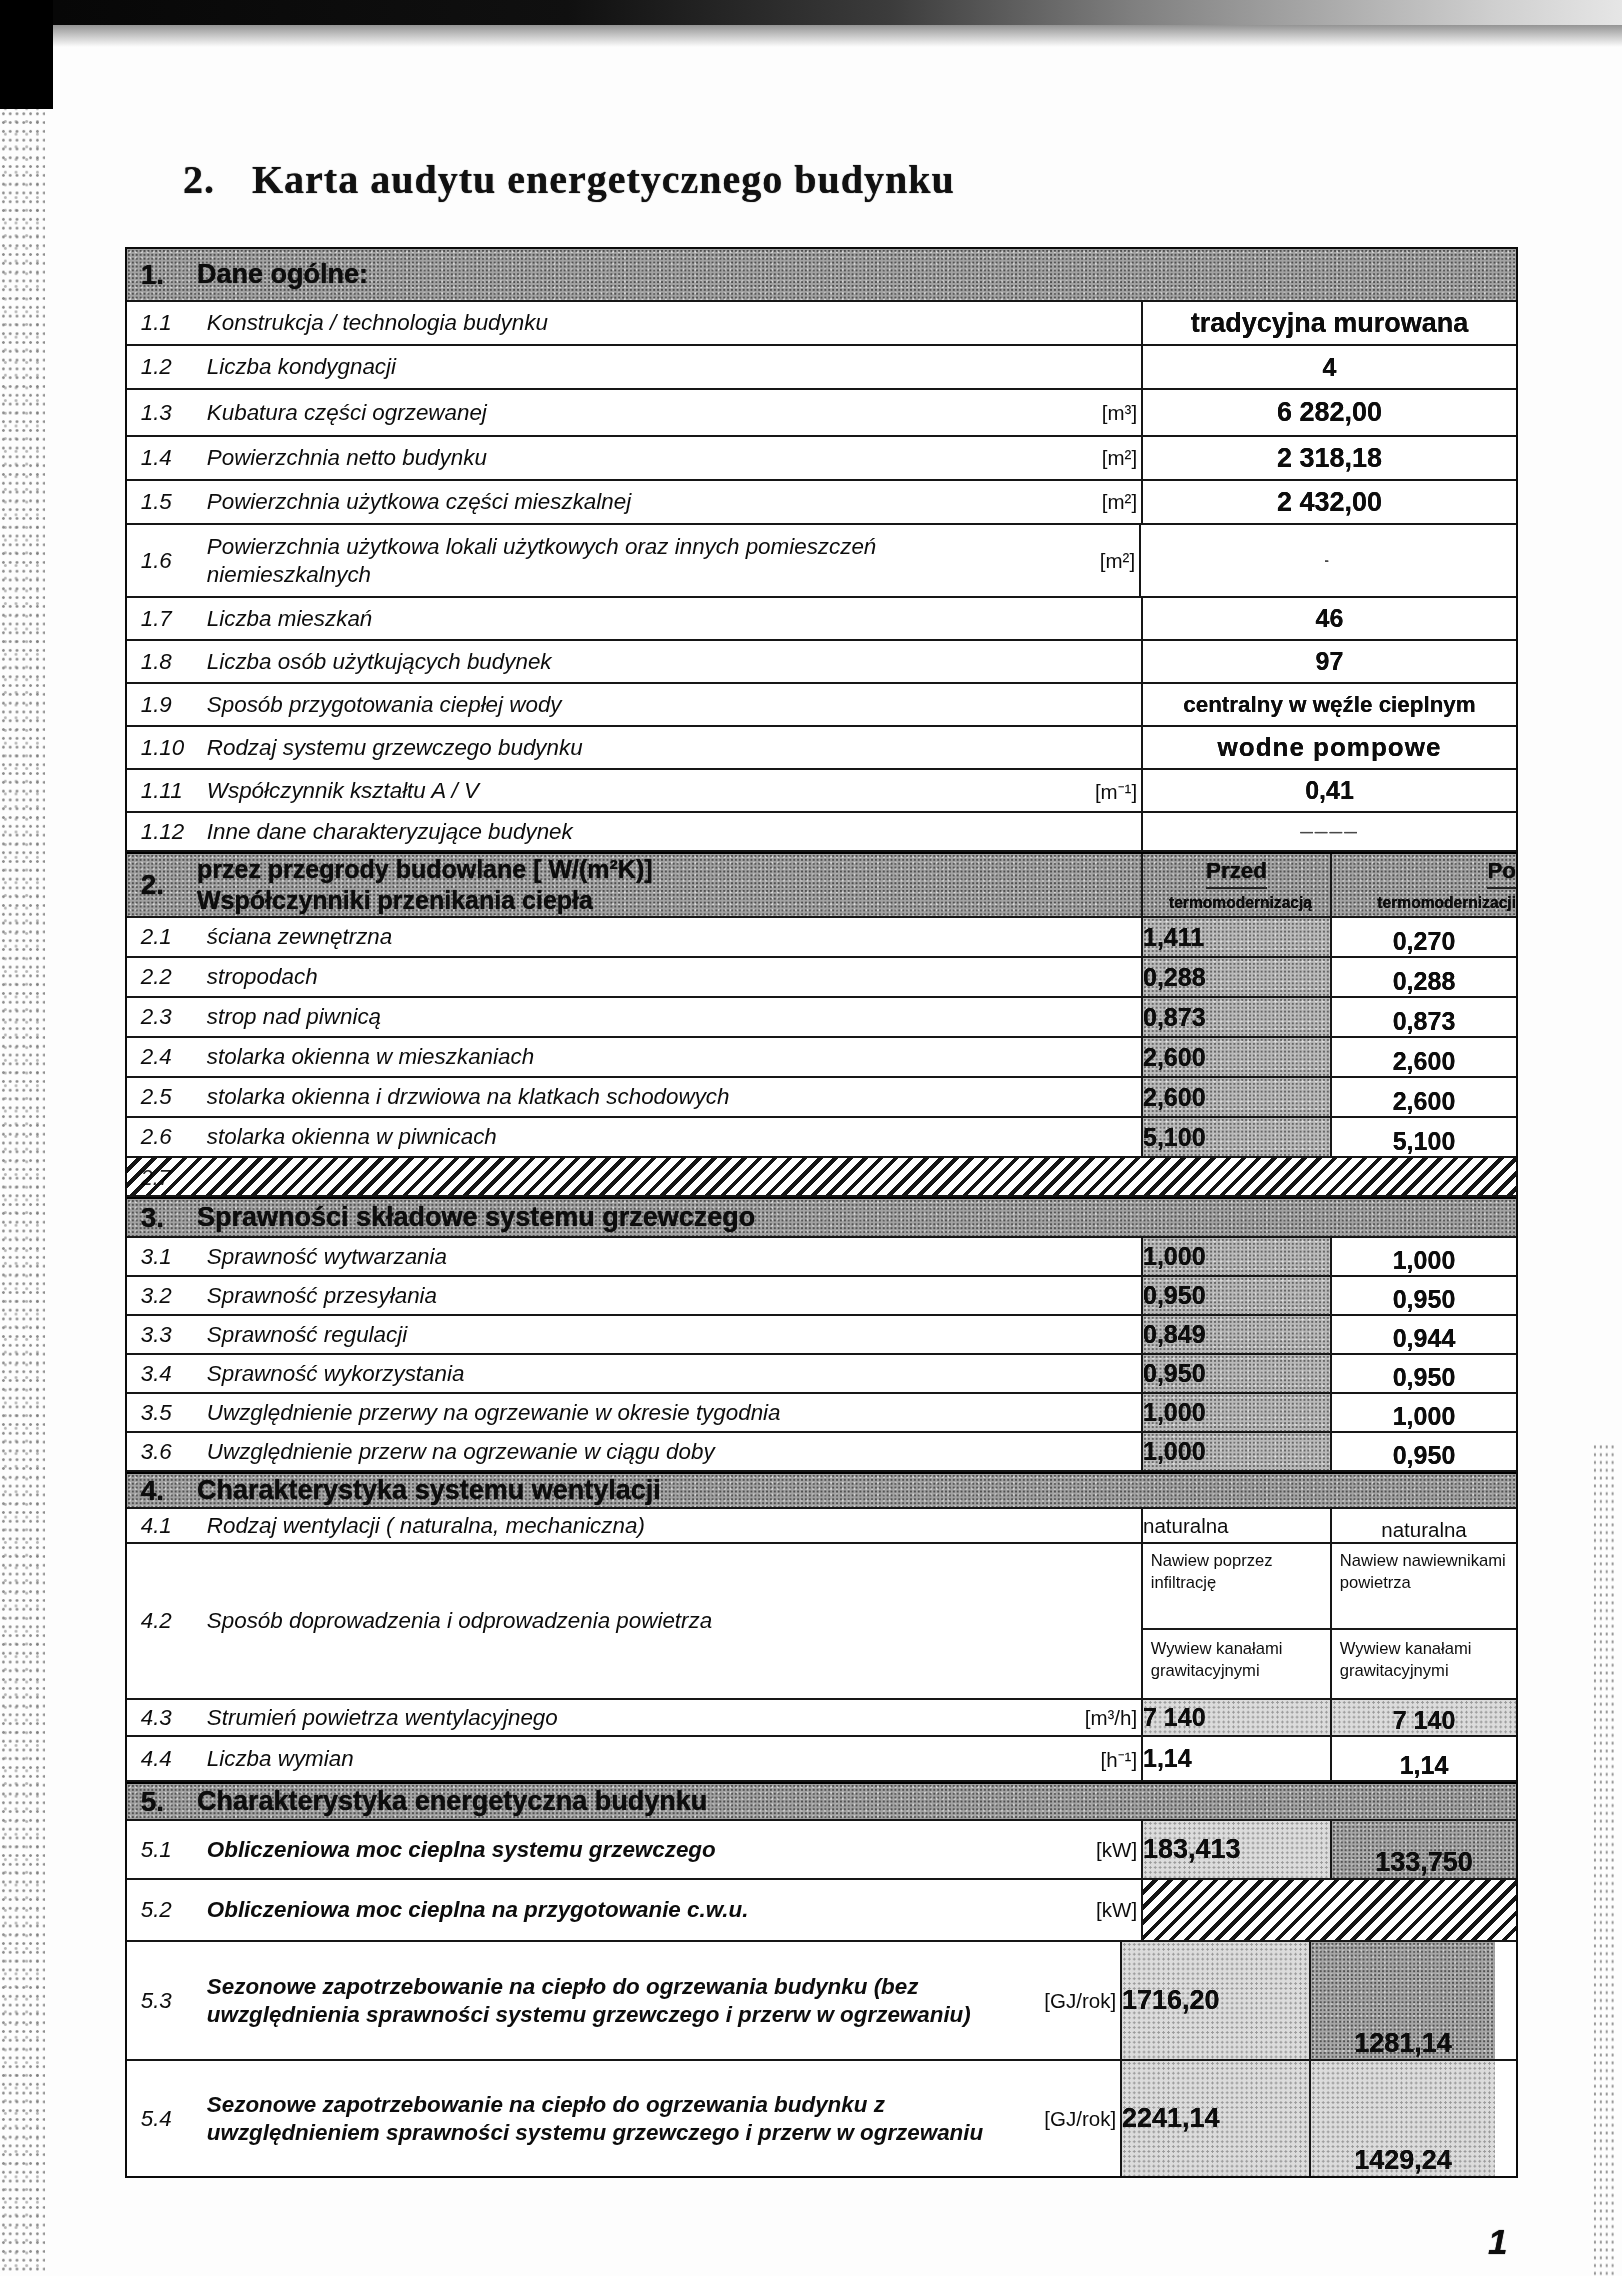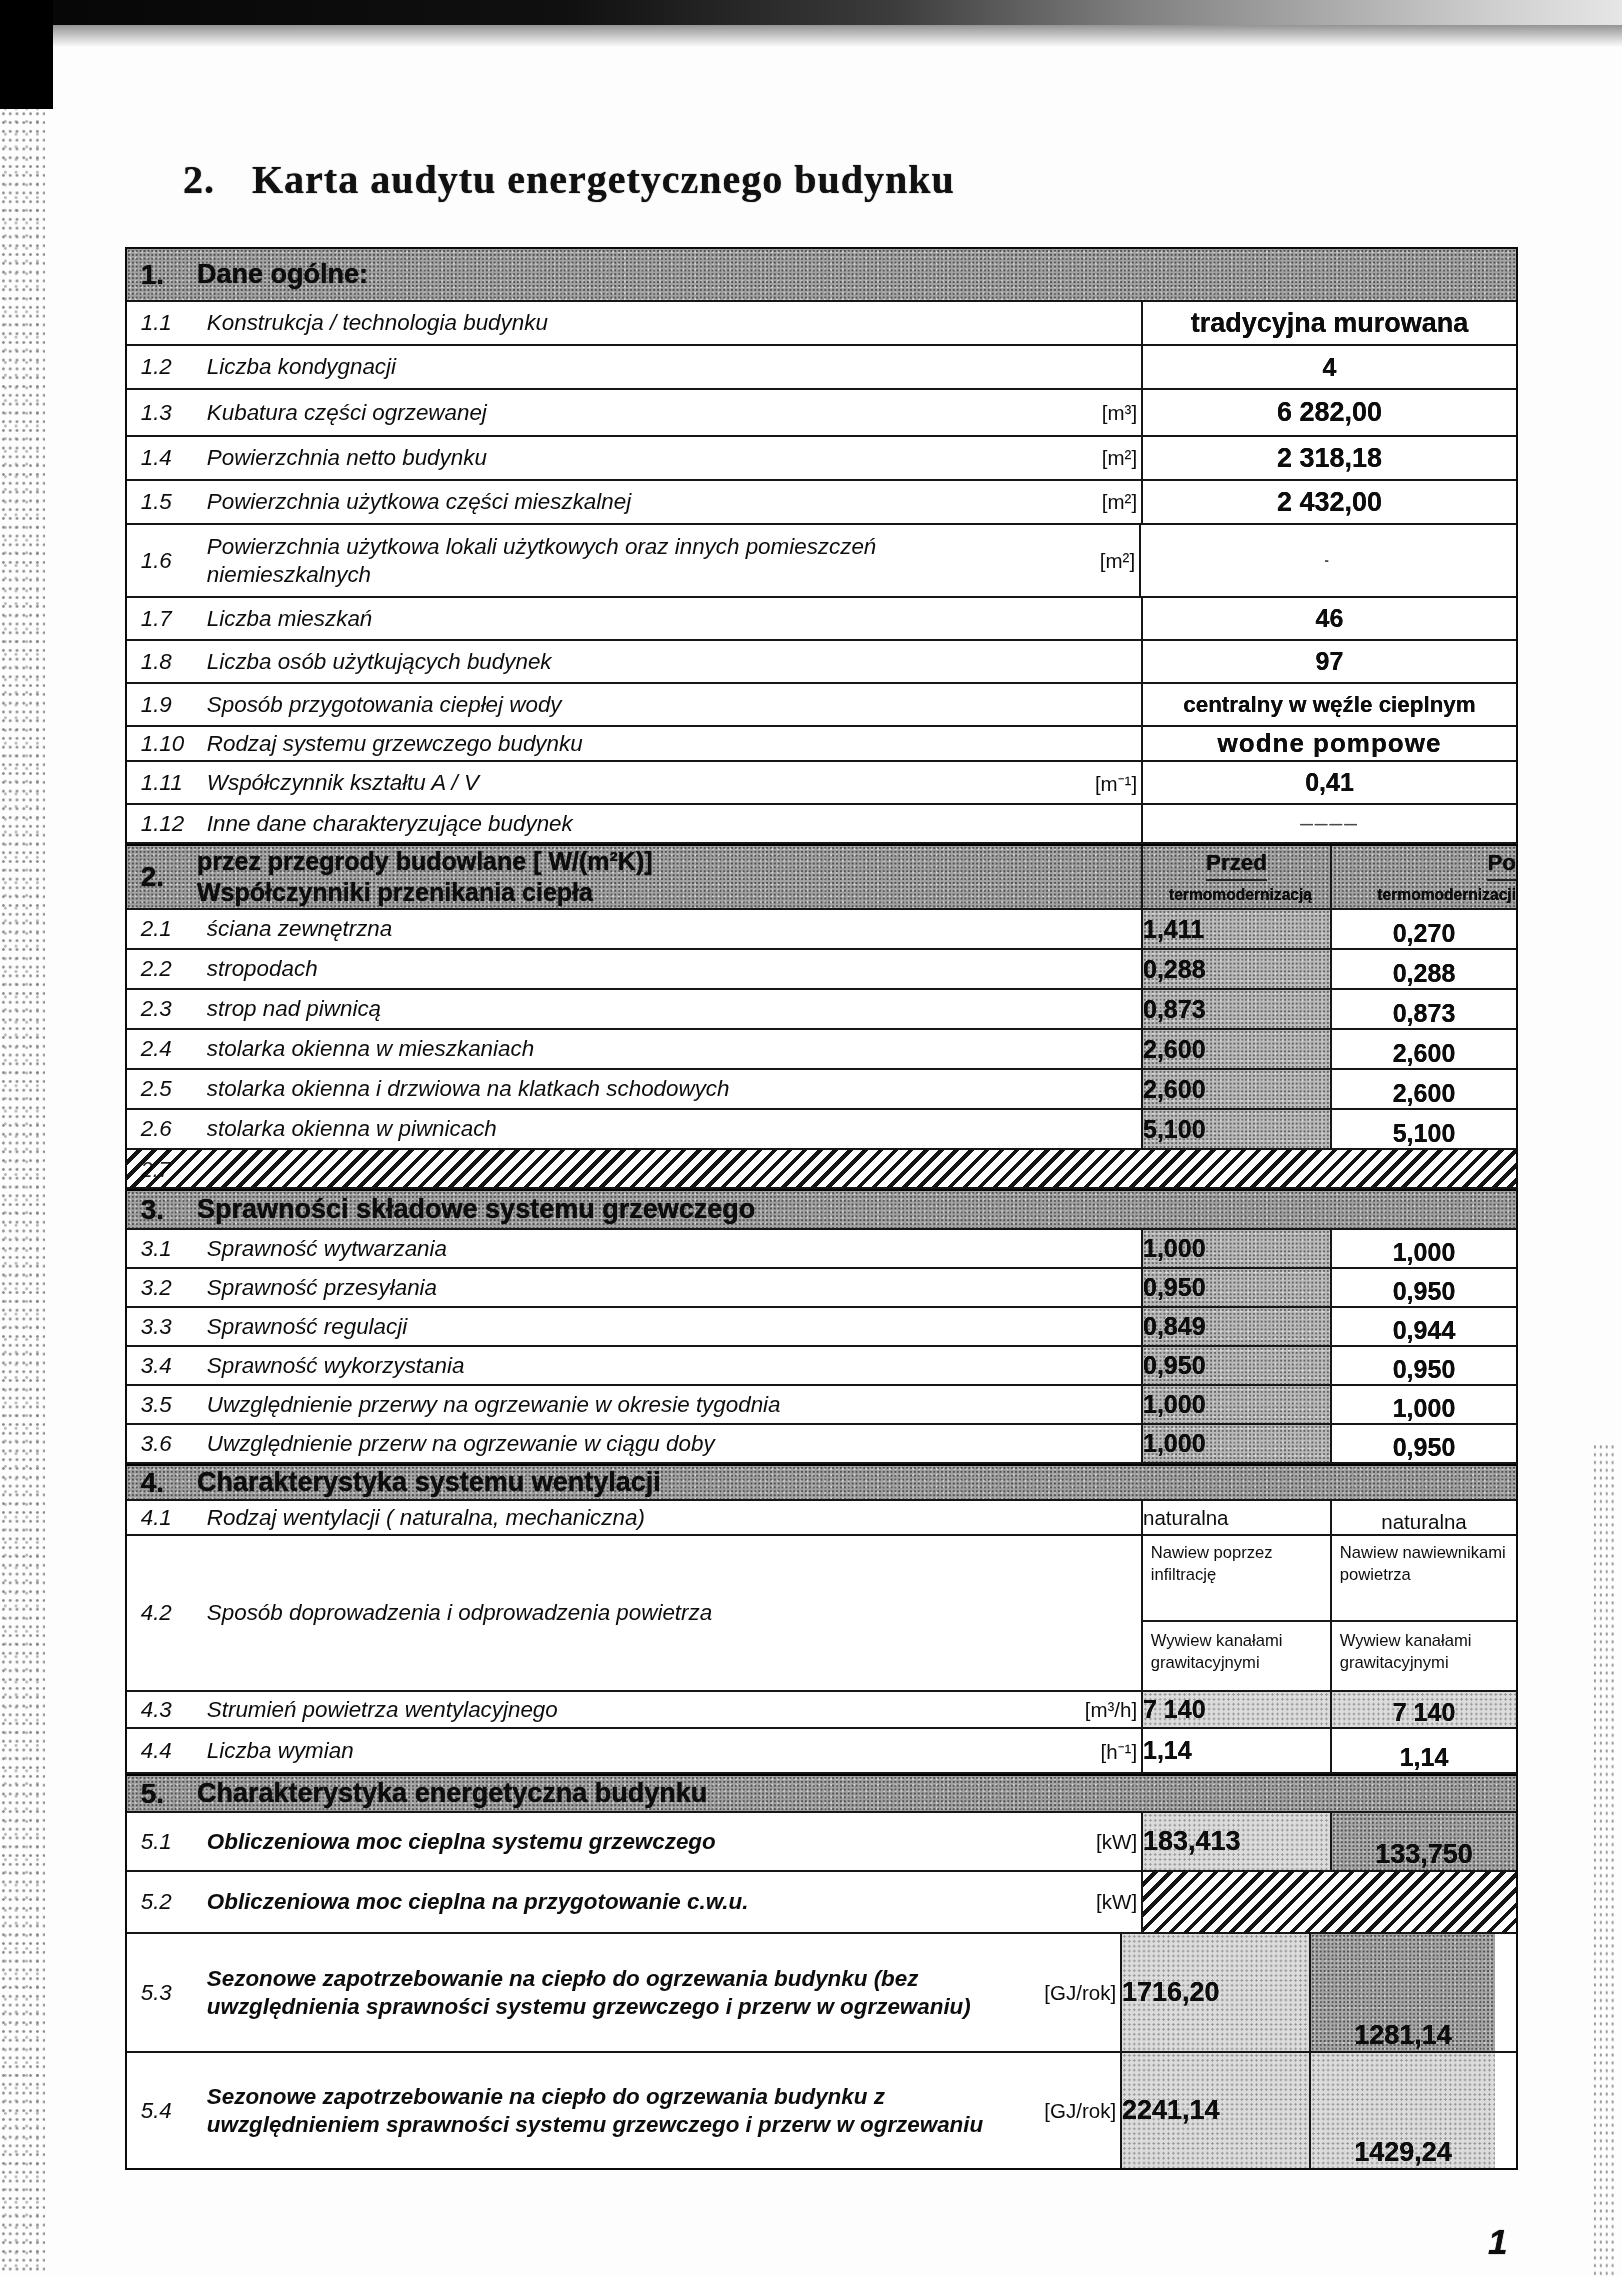--- a/index.html
+++ b/index.html
@@ -163,21 +163,21 @@
       </div>
   </div>
   <div class="row" style="height:43px">
     <div class="c-no">1.9</div>
     <div class="c-label">Sposób przygotowania ciepłej wody</div>
     <div class="c-unit"></div>
     <div class="vals">
         <div class="v-single" style="font-size:22.4px">centralny w węźle cieplnym</div>
       </div>
   </div>
-  <div class="row" style="height:35px">
+  <div class="row" style="height:43px">
     <div class="c-no">1.10</div>
     <div class="c-label">Rodzaj systemu grzewczego budynku</div>
     <div class="c-unit"></div>
     <div class="vals">
         <div class="v-single" style="font-size:26px;letter-spacing:1px">wodne pompowe</div>
       </div>
   </div>
   <div class="row" style="height:43px">
     <div class="c-no">1.11</div>
     <div class="c-label">Współczynnik kształtu A / V</div>

